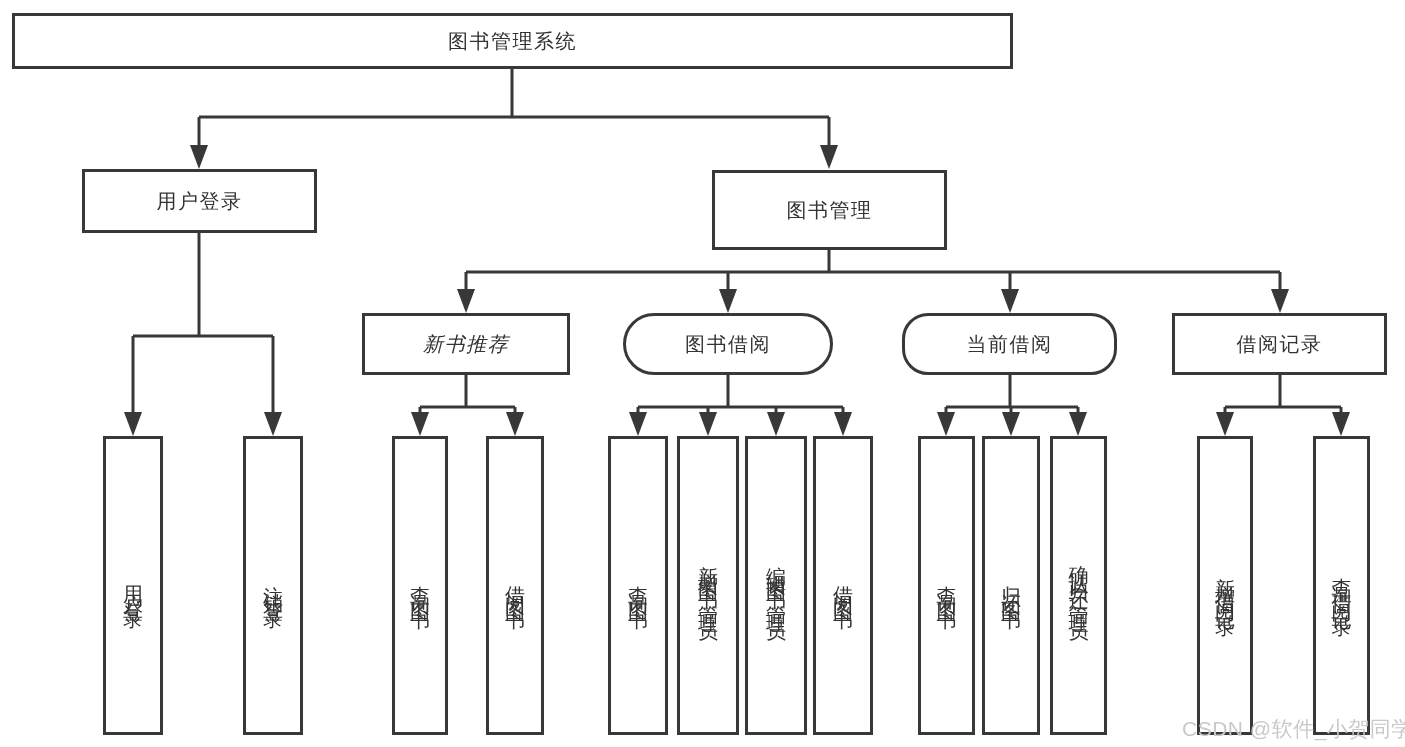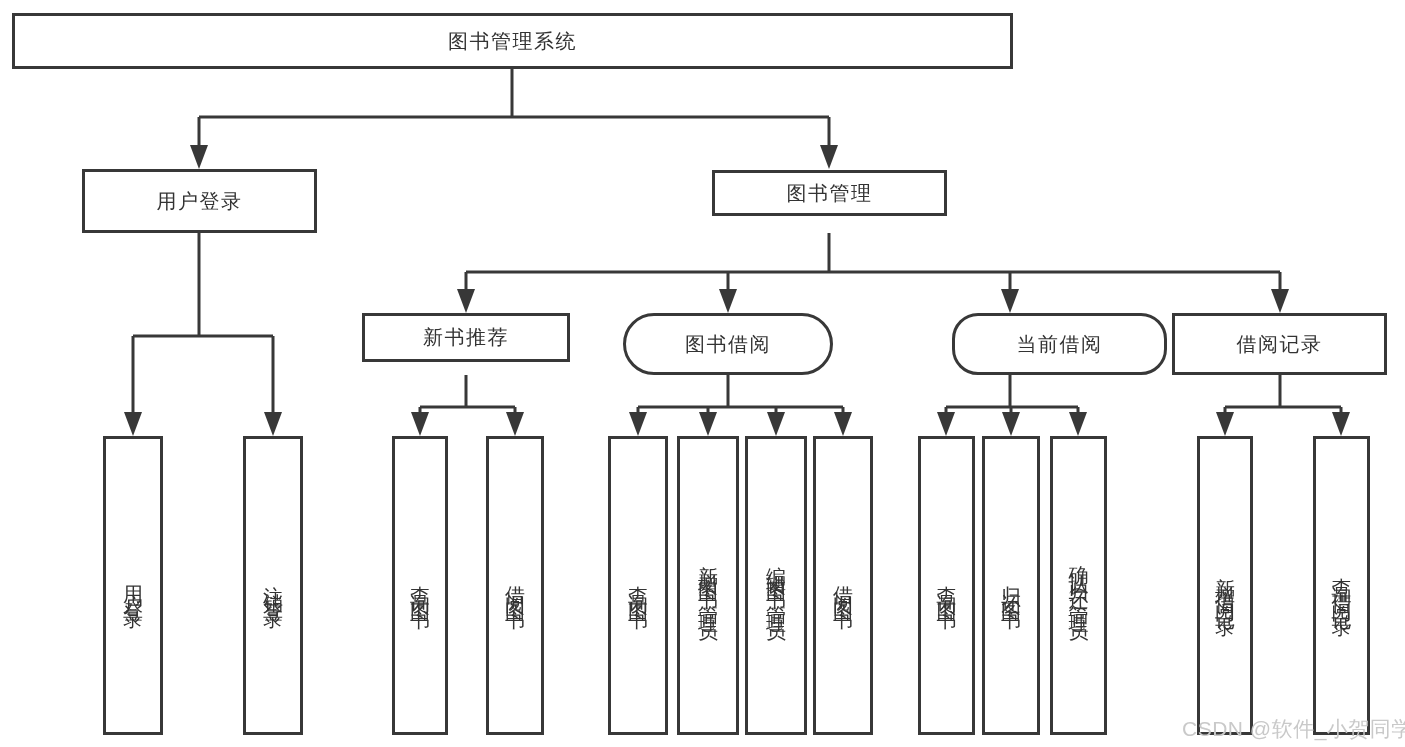--- a/index.html
+++ b/index.html
@@ -69,25 +69,25 @@
       <polygon points="1002,412 1020,412 1011,436"></polygon>
       <polygon points="1069,412 1087,412 1078,436"></polygon>
       <polygon points="1216,412 1234,412 1225,436"></polygon>
       <polygon points="1332,412 1350,412 1341,436"></polygon>
     </g>
   </svg>
 
   <div class="node hnode" style="left:12px; top:13px; width:1001px; height:56px;">图书管理系统</div>
 
   <div class="node hnode" style="left:82px; top:169px; width:235px; height:64px;">用户登录</div>
-  <div class="node hnode" style="left:712px; top:170px; width:235px; height:46px;">图书管理</div>
+  <div class="node hnode" style="left:712px; top:170px; width:235px; height:80px;">图书管理</div>
 
-  <div class="node hnode" style="left:362px; top:313px; width:208px; height:49px;">新书推荐</div>
+  <div class="node hnode" style="left:362px; top:313px; width:208px; height:62px;font-style:italic;">新书推荐</div>
   <div class="node hnode" style="left:623px; top:313px; width:210px; height:62px;border-radius:31px;">图书借阅</div>
-  <div class="node hnode" style="left:952px; top:313px; width:215px; height:62px;border-radius:26px;">当前借阅</div>
+  <div class="node hnode" style="left:902px; top:313px; width:215px; height:62px;border-radius:26px;">当前借阅</div>
   <div class="node hnode" style="left:1172px; top:313px; width:215px; height:62px;">借阅记录</div>
 
   <div class="node vnode" style="left:103px; top:436px; width:60px; height:299px;">用户登录</div>
   <div class="node vnode" style="left:243px; top:436px; width:60px; height:299px;">注销登录</div>
 
   <div class="node vnode" style="left:392px; top:436px; width:56px; height:299px;">查询图书</div>
   <div class="node vnode" style="left:486px; top:436px; width:58px; height:299px;">借阅图书</div>
 
   <div class="node vnode" style="left:608px; top:436px; width:60px; height:299px;">查询图书</div>
   <div class="node vnode" style="left:677px; top:436px; width:62px; height:299px;">新增图书（管理员）</div>

